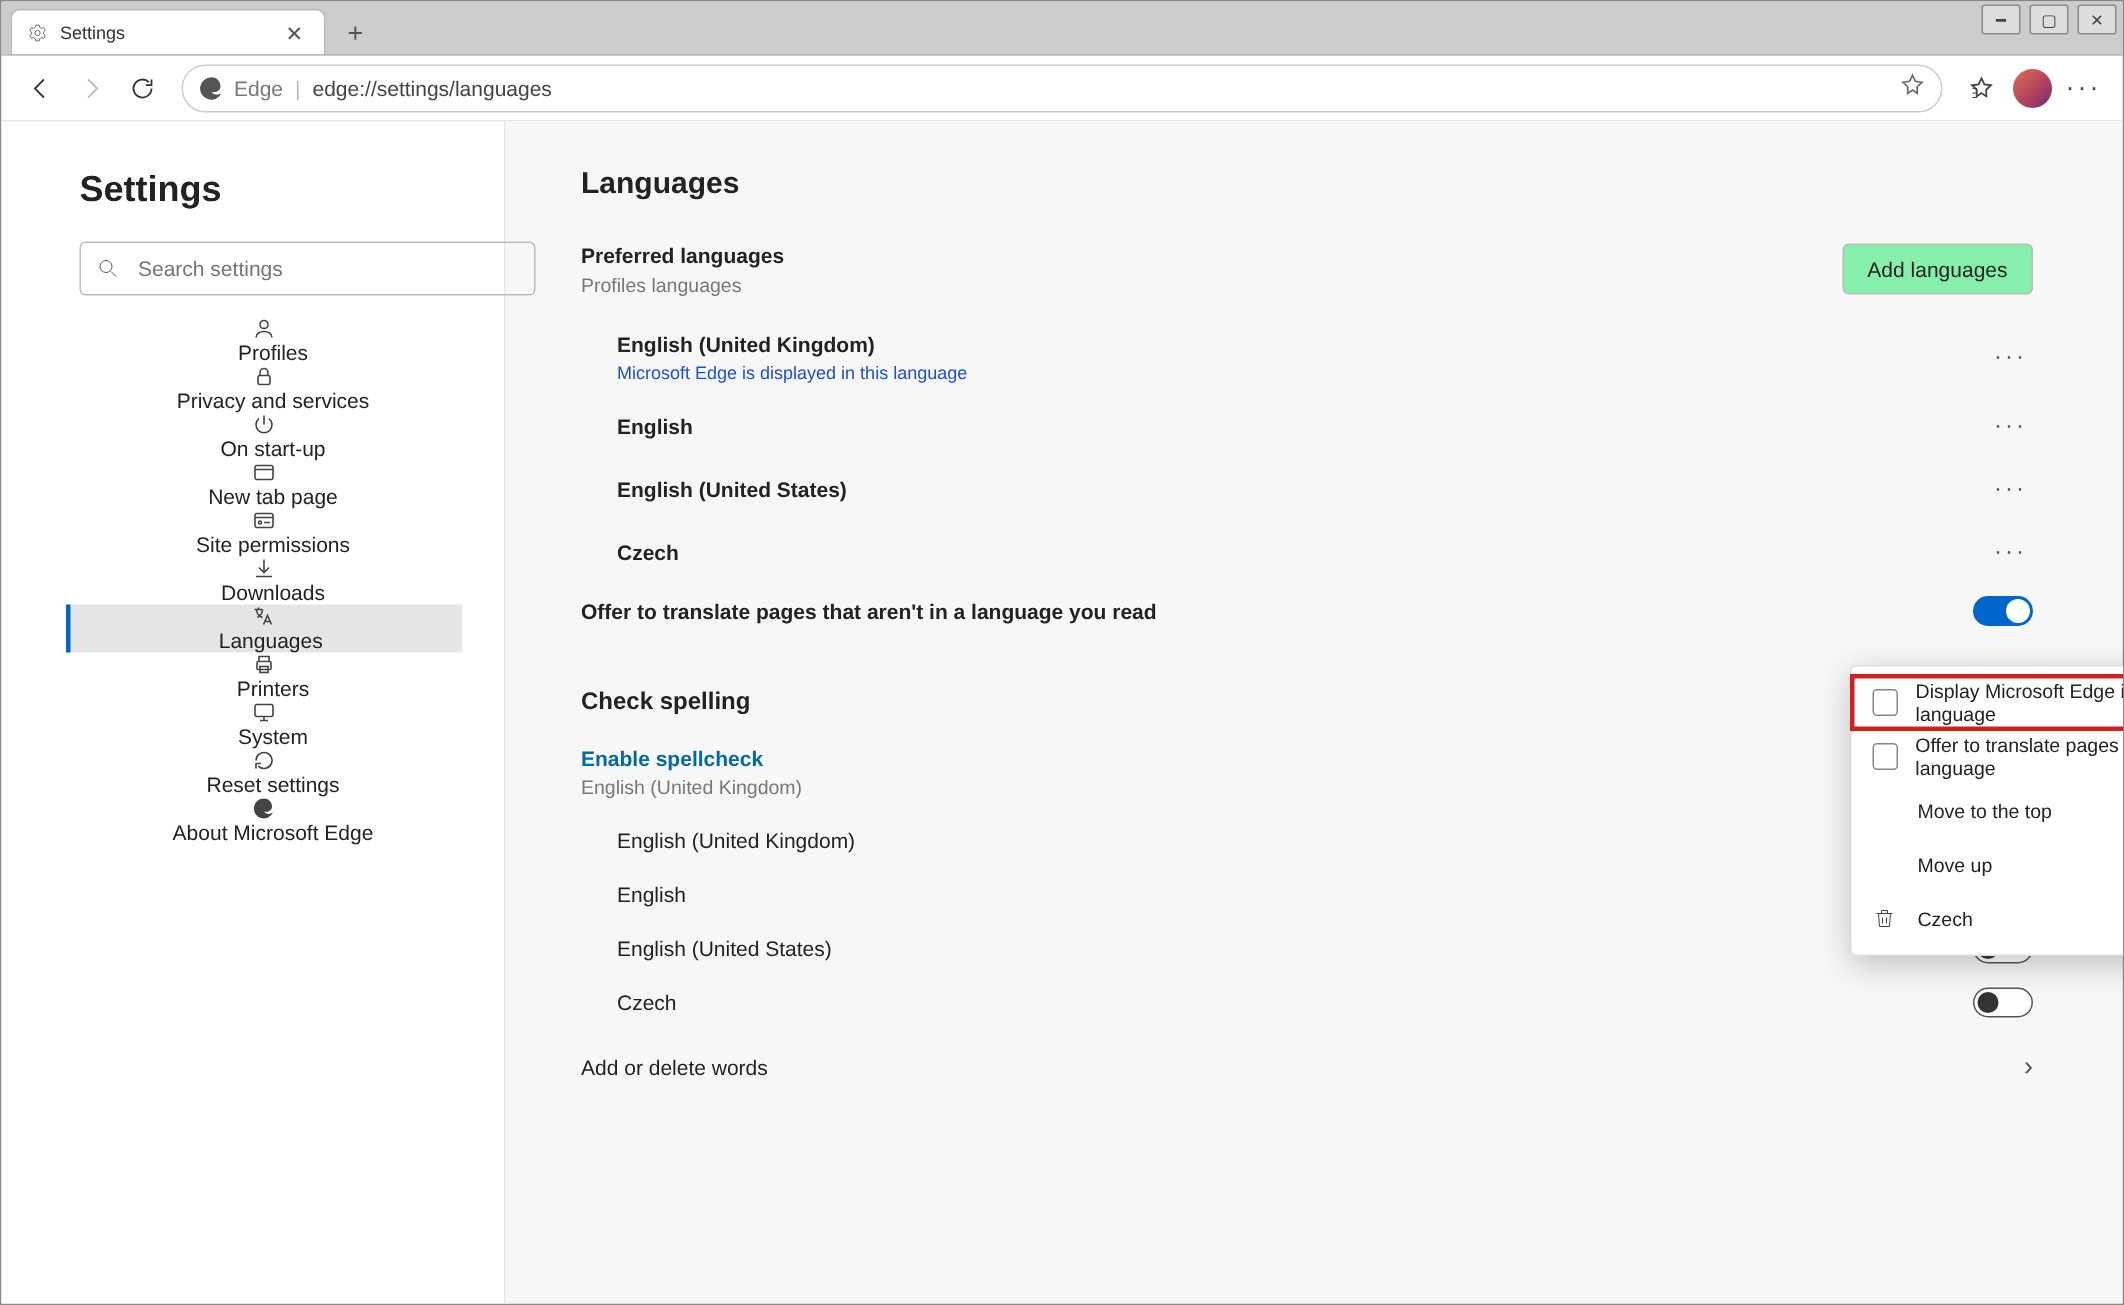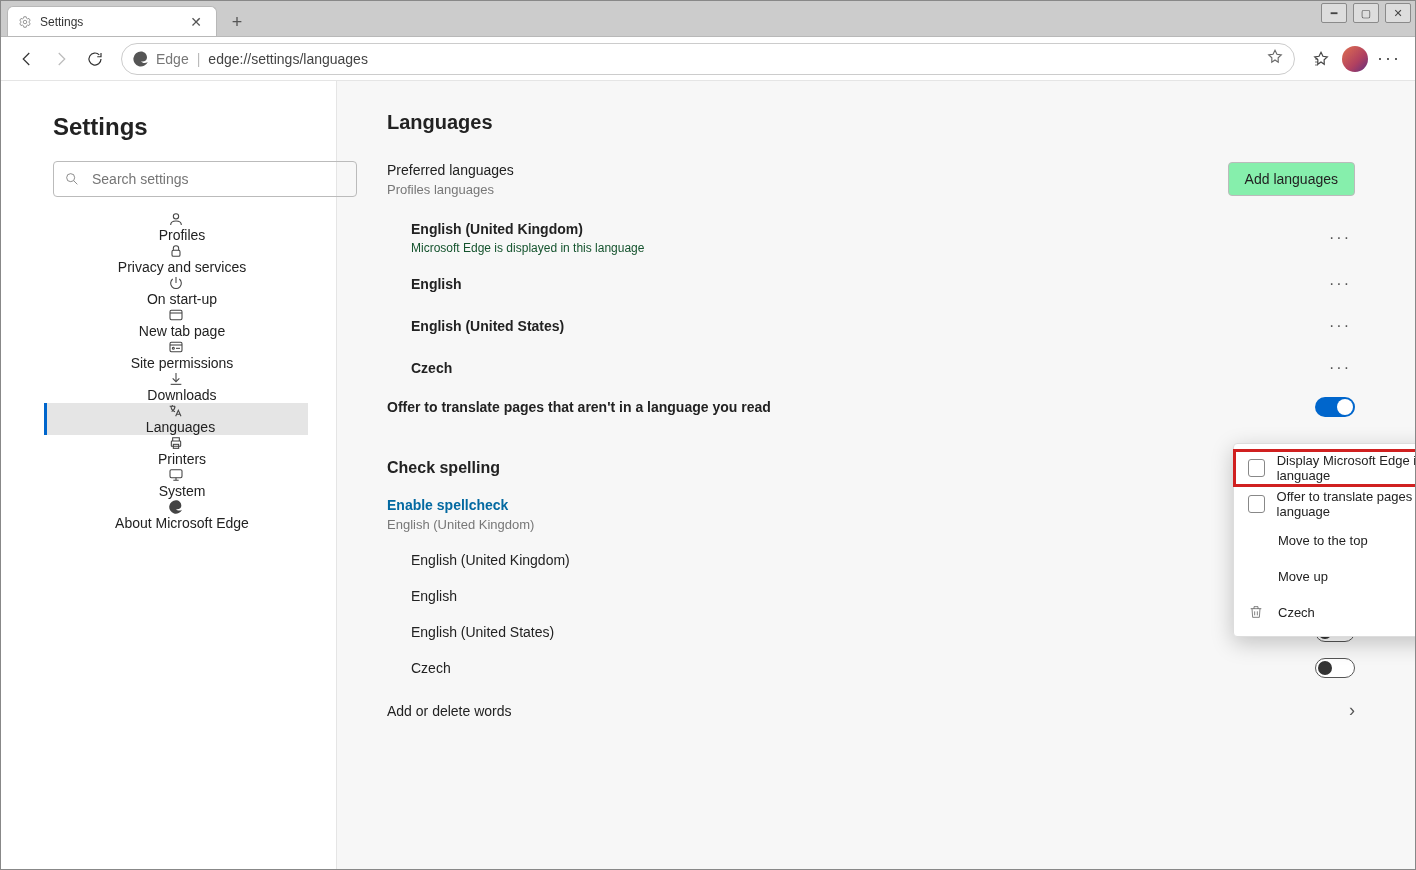--- a/index.html
+++ b/index.html
@@ -63,31 +63,31 @@
     height:32px;display:flex;align-items:center;font-size:14px;color:#222;border-radius:0;
     padding-left:6px;margin-left:-6px;width:264px;cursor:default;flex-direction:column;
   }
   .side-item svg{width:18px;height:18px;stroke:#444;fill:none;margin-right:12px;stroke-width:1.6;}
   .side-item.active{background:#e5e5e5;border-left:3px solid #0066cc;margin-left:-9px;padding-left:6px;font-weight:400;}
   
   .main{flex:1;padding:30px 60px 0 50px;position:relative;overflow:auto;}
   .main h2{font-size:20px;font-weight:600;margin:0 0 28px 0;color:#222;}
   .section-head{display:flex;align-items:flex-start;justify-content:space-between;}
   .section-head .titles{}
-  .sub1{font-size:14px;font-weight:400;color:#222;margin:0;}
+  .sub1{font-size:14px;font-weight:700;color:#222;margin:0;}
   .sub2{font-size:13px;color:#777;margin:4px 0 0 0;}
   .add-btn{
     height:34px;border:1px solid #bbb;background:#86efac;border-radius:4px;padding:0 16px;font-size:14px;color:#222;
   }
   .lang-list{margin-top:16px;}
   .lang-row{
     display:flex;align-items:center;justify-content:space-between;padding:8px 0 8px 24px;
   }
   .lang-row .info .name{font-size:14px;font-weight:600;color:#222;}
-  .lang-row .info .desc{font-size:12px;color:#14532d;margin-top:4px;}
+  .lang-row .info .desc{font-size:12px;color:#1d4ed8;margin-top:4px;}
   .more{font-size:16px;letter-spacing:2px;color:#555;padding:4px;}
   .translate-row{
     display:flex;align-items:center;justify-content:space-between;margin-top:8px;font-size:14px;font-weight:600;color:#222;
   }
   .toggle{width:40px;height:20px;border-radius:10px;position:relative;}
   .toggle.on{background:#0066cc;}
   .toggle.on::after{content:"";position:absolute;right:2px;top:2px;width:16px;height:16px;background:#fff;border-radius:50%;}
   .toggle.off{background:#fff;border:1px solid #555;}
   .toggle.off::after{content:"";position:absolute;left:2px;top:2px;width:14px;height:14px;background:#333;border-radius:50%;}
   .toggle.disabled{background:#ddd;border:1px solid #ccc;}
@@ -248,20 +248,26 @@
       </div>
       <div class="side-item">
         <svg viewBox="0 0 24 24">
             <rect x="3" y="4" width="18" height="12" rx="2"></rect>
             <path d="M8 20h8M12 16v4"></path>
           </svg>
         <span>System</span>
       </div>
       <div class="side-item">
         <svg viewBox="0 0 24 24">
+            <path d="M4 12a8 8 0 1 1 2.3 5.6M4 20v-5h5"></path>
+          </svg>
+        <span>Reset settings</span>
+      </div>
+      <div class="side-item">
+        <svg viewBox="0 0 24 24">
             <path d="M12 2a10 10 0 1 0 9 14c-3 2-7 2-9-1 4 1 8-1 8-5 0-5-4-8-8-8z" fill="#444" stroke="none"></path>
           </svg>
         <span>About Microsoft Edge</span>
       </div>
     </div>
 
     <div class="main">
       <h2>Languages</h2>
 
       <div class="section-head">

